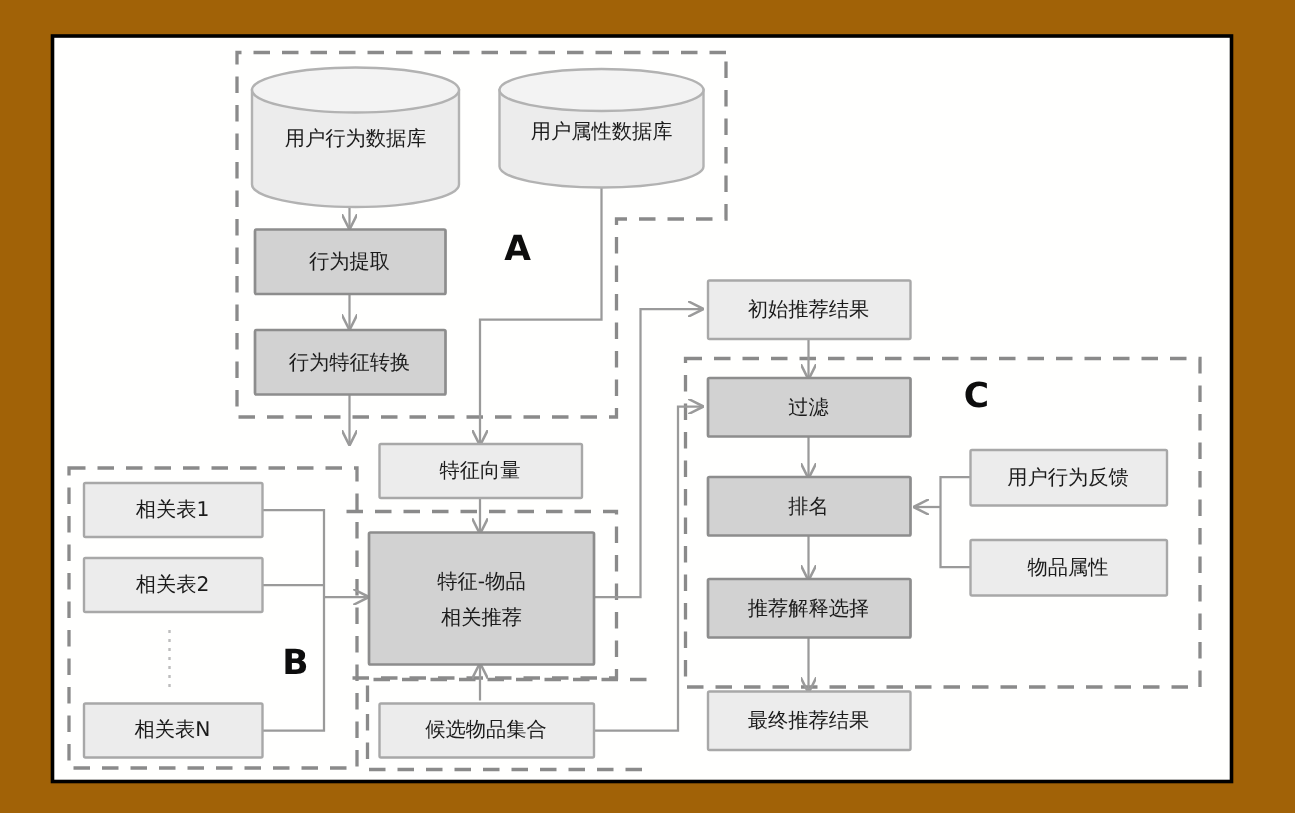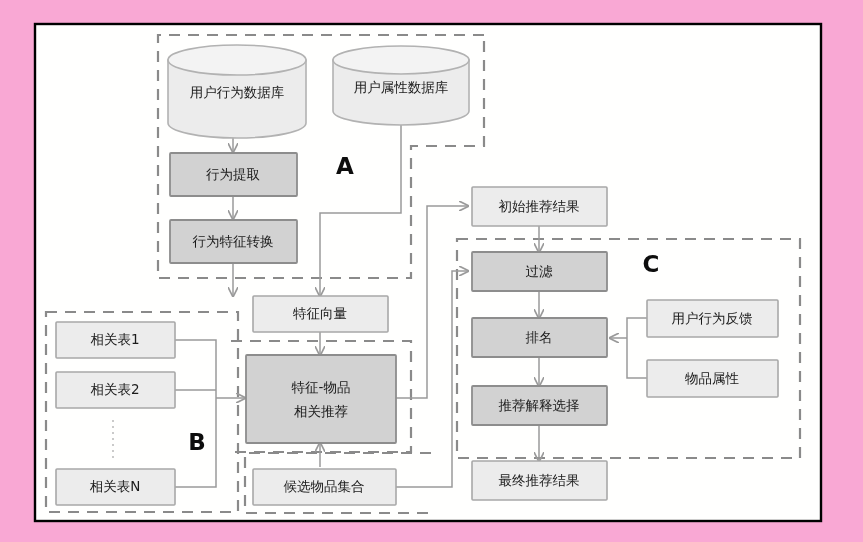--- a/index.html
+++ b/index.html
@@ -5,21 +5,21 @@
   html, body {
     margin: 0;
     padding: 0;
     background: #ffffff;
     font-family: "DejaVu Sans", "Liberation Sans", sans-serif;
   }
   #canvas {
     position: relative;
     width: 863px;
     height: 542px;
-    background: #f9a8d4;
+    background: #a16207;
     overflow: hidden;
   }
   svg.diagram {
     position: absolute;
     left: 0;
     top: 0;
     width: 863px;
     height: 542px;
   }
   .node-label {

